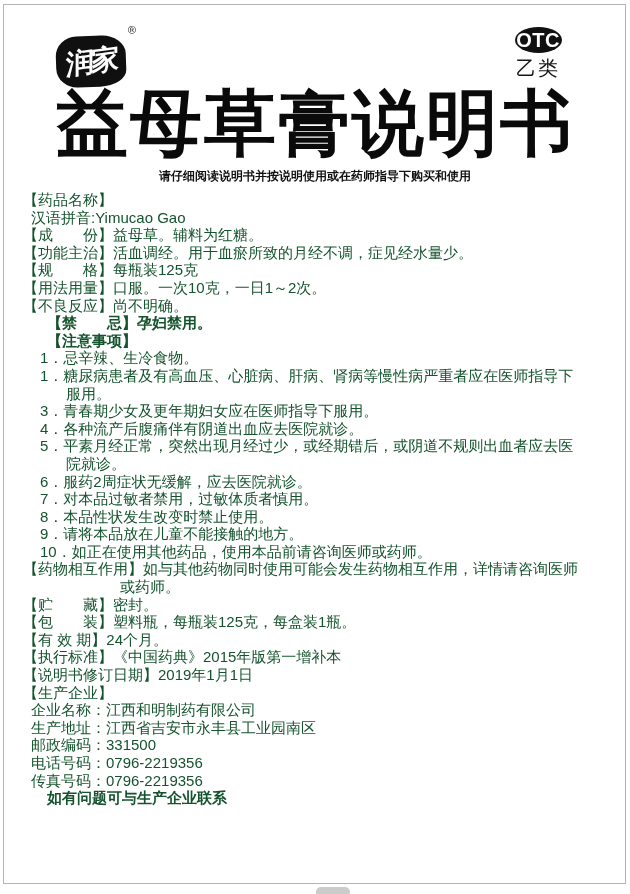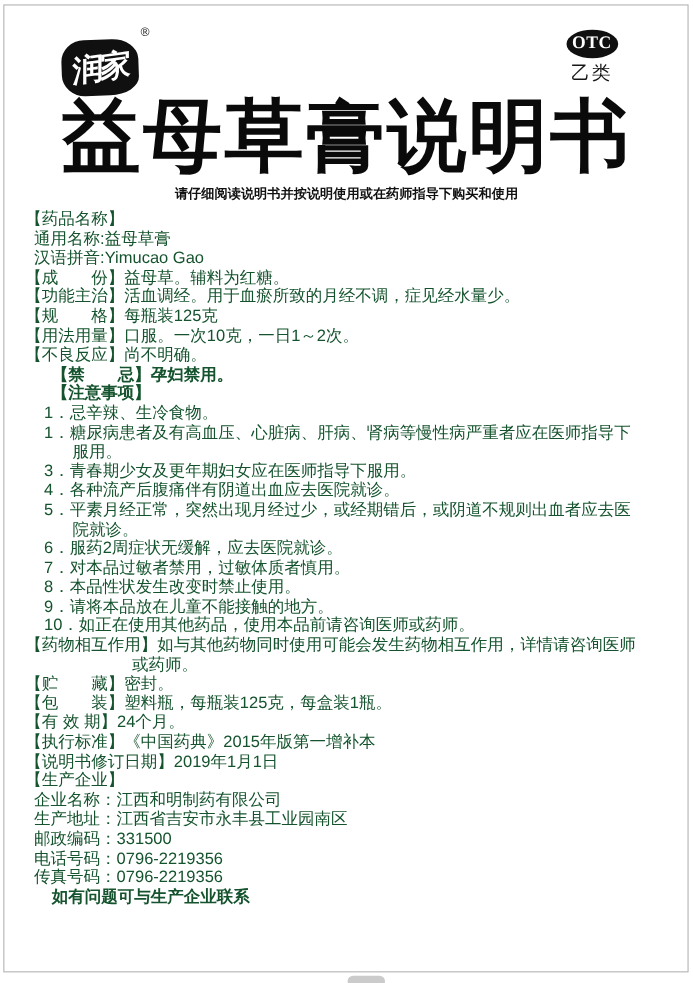--- a/index.html
+++ b/index.html
@@ -46,30 +46,30 @@
   .otc-wrap {
     position: absolute;
     left: 507px; top: 27px;
     width: 62px;
     text-align: center;
   }
   .otc-badge {
     display: inline-block;
     background: #101010;
     color: #ffffff;
-    font-family: Liberation Serif, serif;
-    font-size: 16px;
+    font-family: Liberation Sans, sans-serif;
+    font-size: 20px;
     font-weight: bold;
     width: 47px; height: 26px;
     line-height: 26px;
     border-radius: 50%;
     letter-spacing: 0.5px;
   }
   .otc-class {
-    font-size: 17px;
+    font-size: 20px;
     margin-top: 2px;
     letter-spacing: 2px;
     color: #151515;
   }
   .title {
     position: absolute;
     left: 0; top: 76px;
     width: 630px;
     margin: 0;
     text-align: center;
@@ -133,21 +133,20 @@
   <div class="otc-badge">OTC</div>
   <div class="otc-class">乙类</div>
 </div>
 
 <h1 class="title">益母草膏说明书</h1>
 
 <div class="subtitle">请仔细阅读说明书并按说明使用或在药师指导下购买和使用</div>
 
 <div class="doc-body" id="doc-body">
     <div class="line">【药品名称】</div>
-    <div class="line indent">通用名称:益母草膏</div>
     <div class="line indent">汉语拼音:Yimucao Gao</div>
     <div class="line">【成　　份】益母草。辅料为红糖。</div>
     <div class="line">【功能主治】活血调经。用于血瘀所致的月经不调，症见经水量少。</div>
     <div class="line">【规　　格】每瓶装125克</div>
     <div class="line">【用法用量】口服。一次10克，一日1～2次。</div>
     <div class="line">【不良反应】尚不明确。</div>
     <div class="line bold">【禁　　忌】孕妇禁用。</div>
     <div class="line bold">【注意事项】</div>
     <div class="line note">1．忌辛辣、生冷食物。</div>
     <div class="line note">1．糖尿病患者及有高血压、心脏病、肝病、肾病等慢性病严重者应在医师指导下服用。</div>

